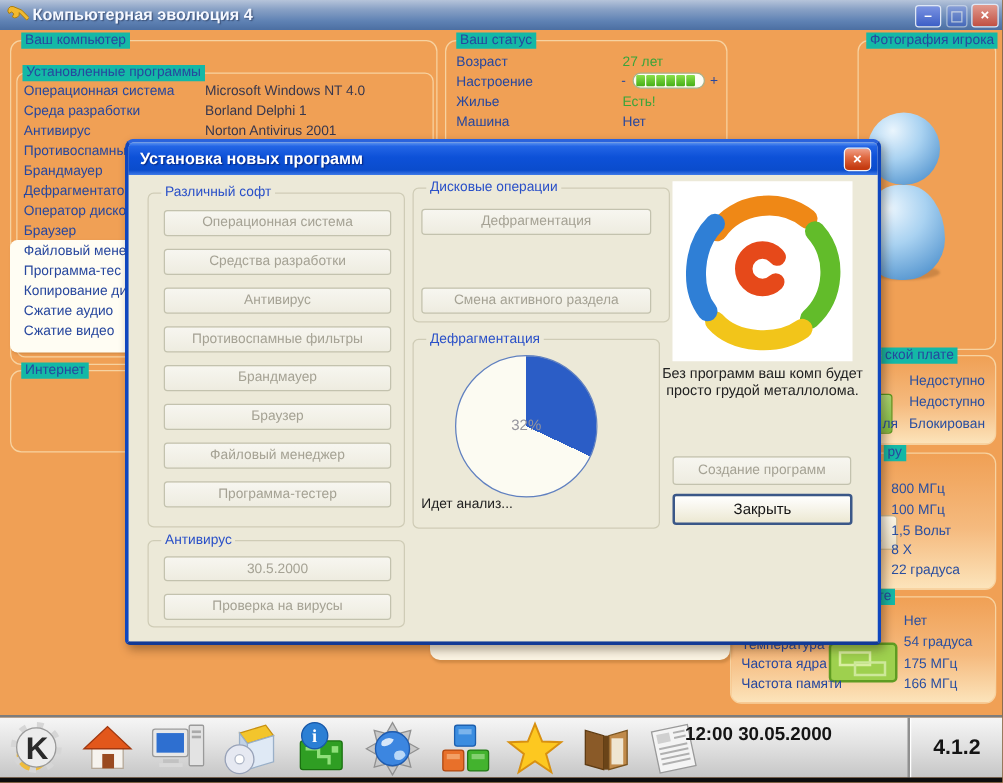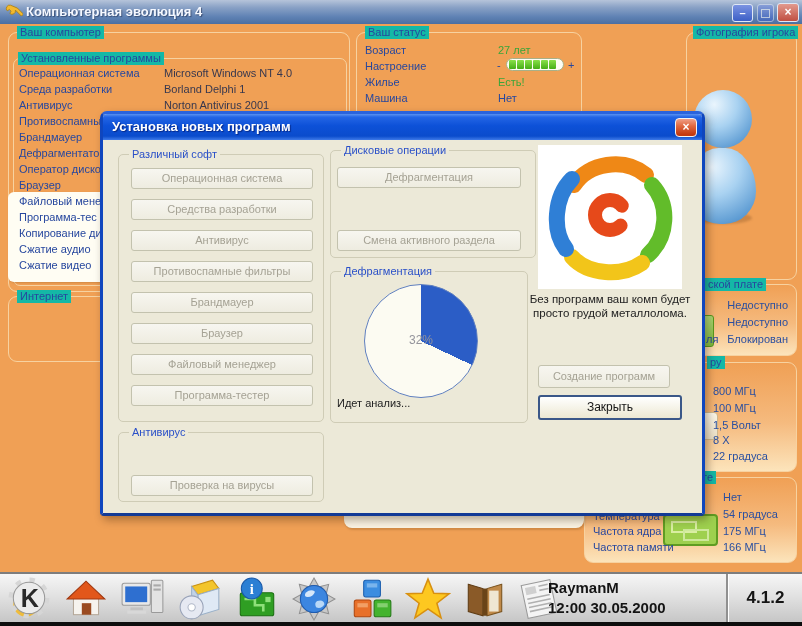--- a/index.html
+++ b/index.html
@@ -225,36 +225,37 @@
       <div class="dgrp" style="left:227px;top:131px;width:198px;height:152px">
         <span class="dgrp-label">Дефрагментация</span>
         <div id="pie" style="background: conic-gradient(rgb(43, 93, 198) 0deg, rgb(43, 93, 198) 32%, rgb(252, 251, 242) 32%, rgb(252, 251, 242) 100%);">
           <span>32%</span>
         </div>
         <span class="rowtxt" style="left:6px;top:125px;color:#222">Идет анализ...</span>
       </div>
 
       <div class="dgrp" style="left:15px;top:292px;width:206px;height:70px">
         <span class="dgrp-label">Антивирус</span>
+        <div class="dbtn" style="left:12px;top:12px;width:182px;height:20px;line-height:18px">30.5.2000</div>
         <div class="dbtn" style="left:12px;top:42px;width:182px;height:21px;line-height:19px">Проверка на вирусы</div>
       </div>
 
       <div id="img-box">
         <svg width="144" height="144" viewBox="0 0 144 144">
           <g fill="none" stroke-linecap="round">
             <path d="M36 40 C50 18 86 12 108 30" stroke="#ef8816" stroke-width="16"></path>
             <path d="M114 40 C132 60 130 92 110 110" stroke="#62bc2a" stroke-width="16"></path>
             <path d="M104 118 C84 132 50 130 34 112" stroke="#f2c51a" stroke-width="16"></path>
             <path d="M28 104 C14 86 16 52 34 34" stroke="#2f7fd6" stroke-width="16"></path>
             <circle cx="72" cy="70" r="15" stroke="#e6491a" stroke-width="14" stroke-dasharray="72 28" transform="rotate(45 72 70)"></circle>
           </g>
         </svg>
       </div>
       <div id="dlg-caption">Без программ ваш комп будет просто грудой металлолома.</div>
-      <div class="dbtn" style="left:435px;top:225px;width:132px;height:23px;line-height:21px">Создание программ</div>
+      <div class="dbtn" style="left:435px;top:225px;width:143px;height:23px;line-height:21px">Создание программ</div>
       <div class="dbtn dbtn-on" style="left:435px;top:255px;width:144px;height:25px;line-height:21px">Закрыть</div>
     </div>
   </div>
 
   <div id="taskbar">
     <svg class="tb-icon" style="left:6px" viewBox="0 0 44 44">
       <circle cx="19" cy="27" r="12" fill="#f5b822" opacity=".85"></circle>
       <circle cx="22" cy="21" r="17" fill="none" stroke="#d6d6d6" stroke-width="5" stroke-dasharray="5 8.35"></circle>
       <circle cx="22" cy="21" r="15" fill="#ececec" stroke="#9a9a9a"></circle>
       <text x="14" y="30" font-size="24" font-weight="bold" fill="#2a2a2a" font-family="Liberation Sans,sans-serif">K</text>
@@ -327,19 +328,18 @@
           <line x1="11" y1="20" x2="33" y2="20"></line>
             <line x1="11" y1="24" x2="33" y2="24"></line>
           <line x1="11" y1="28" x2="33" y2="28"></line>
             <line x1="11" y1="32" x2="33" y2="32"></line>
           <line x1="24" y1="10" x2="33" y2="10"></line>
             <line x1="24" y1="14" x2="33" y2="14"></line>
         </g>
       </g>
     </svg>
     <div id="tb-text">
-      <div>RaymanM</div>
       <div>12:00 30.05.2000</div>
     </div>
     <div id="tb-version">4.1.2</div>
   </div>
   <div id="blackbar"></div>
 </div>
 
 </body></html>

